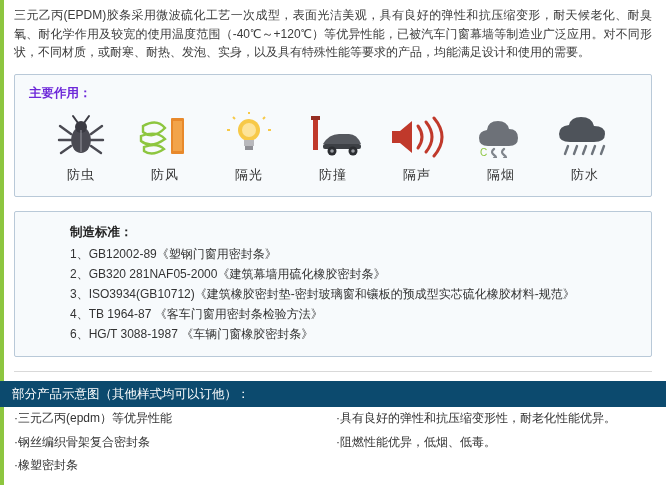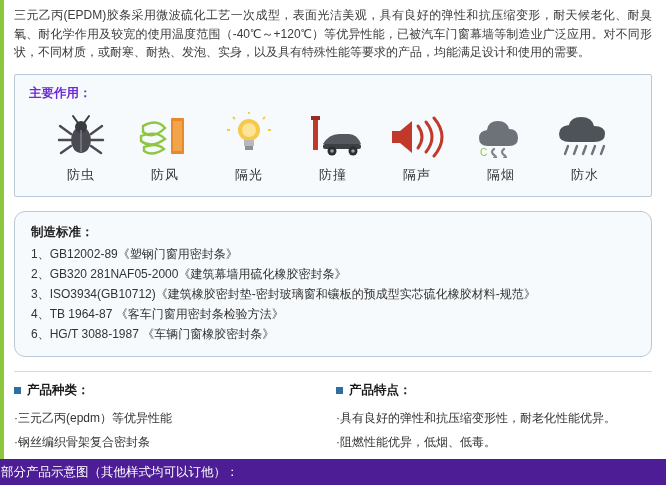--- a/index.html
+++ b/index.html
@@ -11,21 +11,21 @@
     height: 485px;
     background: #ffffff;
     font-family: "Liberation Sans", sans-serif;
     font-size: 12px;
     color: #333333;
     overflow: hidden;
     position: relative;
   }
   .page {
     width: 666px;
-    height: 485px;
+    height: 407px;
     position: relative;
     box-sizing: border-box;
   }
   .left-bar {
     position: absolute;
     left: 0;
     top: 0;
     width: 4px;
     height: 485px;
     background: #8dc63f;
@@ -72,21 +72,22 @@
   .icon-label {
     margin-top: 8px;
     font-size: 13px;
     color: #333333;
     letter-spacing: 1px;
   }
   .std-panel {
     margin: 14px 14px 0 14px;
     border: 1px solid #b9c9d8;
     background: #f7fafc;
-    border-radius: 11px;
+    border-radius: 2px;
+    padding-left: 39px;
   }
   .std-inner {
     padding: 10px 16px 12px 16px;
     line-height: 1.65;
   }
   .std-title {
     font-weight: bold;
     color: #222222;
     margin-bottom: 3px;
     font-size: 12.5px;
@@ -128,25 +129,25 @@
     font-size: 12px;
     line-height: 1.95;
     color: #333333;
   }
   .bottom-bar {
     position: absolute;
     left: 0;
     bottom: 0;
     width: 666px;
     height: 26px;
-    background: #4c1d95;
+    background: #0c4a6e;
     color: #ffffff;
     display: flex;
     align-items: center;
-    padding-left: 1px;
+    padding-left: 12px;
     box-sizing: border-box;
     font-size: 12.5px;
   }
 </style>
 </head>
 <body>
 
 <div class="page">
 
   <div class="left-bar"></div>

